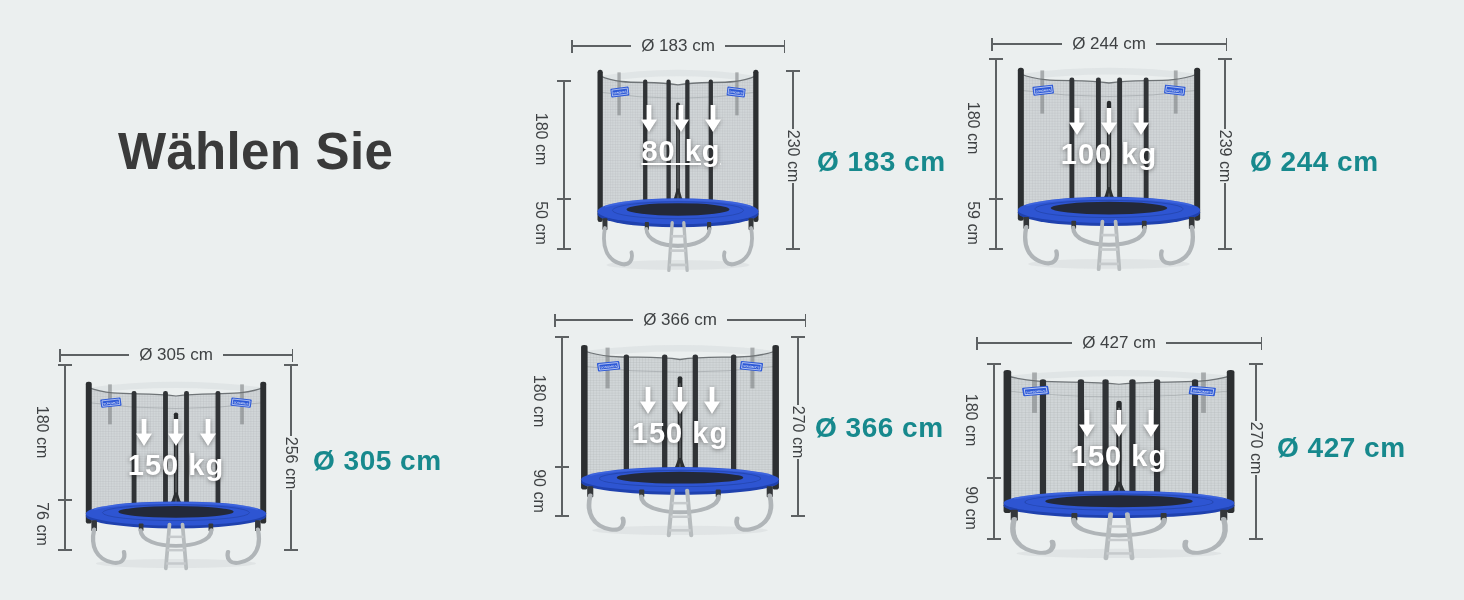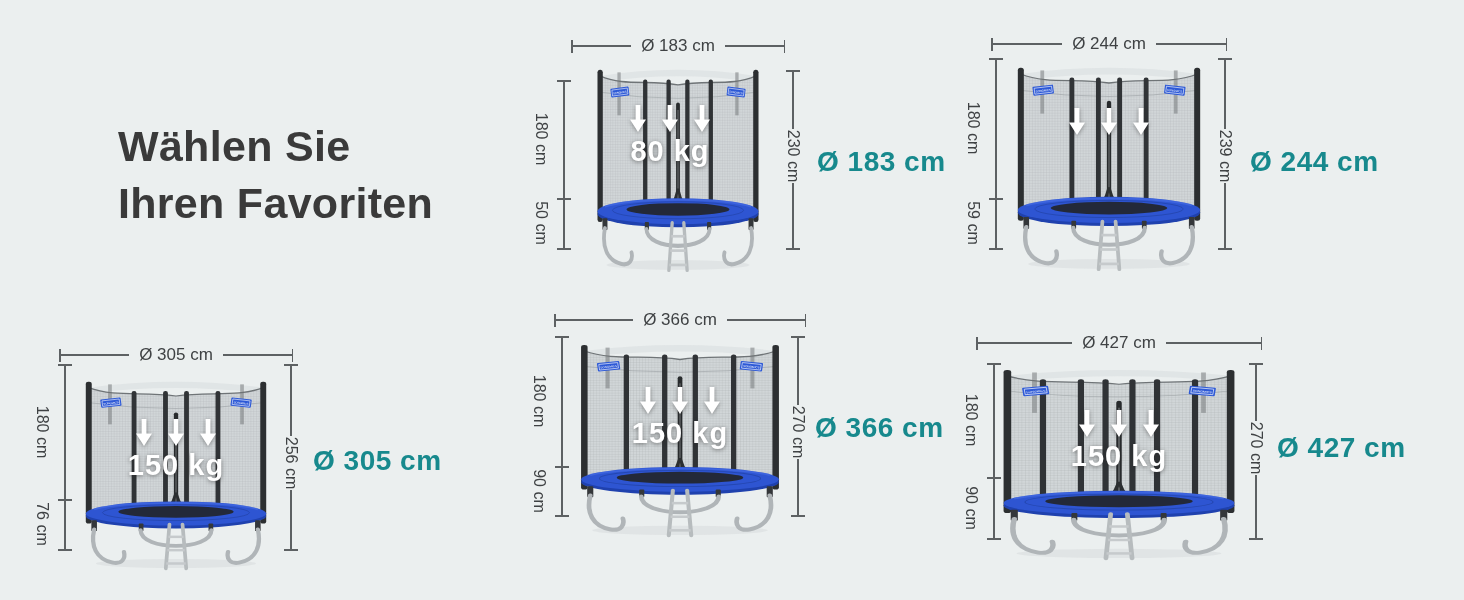--- a/index.html
+++ b/index.html
@@ -3,21 +3,21 @@
 <meta charset="utf-8">
 <style>
   html,body{margin:0;padding:0;background:#ffffff;}
   .stage{
     position:relative;width:1464px;height:600px;overflow:hidden;
     background:var(--bg,#ebefef);
     font-family:"Liberation Sans", sans-serif;
   }
   .heading{
     position:absolute;left:118px;top:118px;
-    font-size:43px;font-weight:bold;line-height:1.32;
+    font-size:51px;font-weight:bold;line-height:1.32;
     color:var(--headline,#3a3a3a);letter-spacing:.3px;
   }
   .card{position:absolute;}
   
   .topdim{position:absolute;display:flex;align-items:center;height:20px;}
   .tickv{width:1.5px;height:13px;background:var(--dimline,#5d6163);}
   .hline{flex:1;height:1.5px;background:var(--dimline,#5d6163);}
   .dimtext{margin:0 10px;white-space:nowrap;font-size:17px;color:var(--dimtext,#3f4244);}
   
   .vline{position:absolute;width:1.5px;background:var(--dimline,#5d6163);}
@@ -41,21 +41,20 @@
     position:absolute;font-size:28px;font-weight:bold;white-space:nowrap;
     color:var(--teal,#17898d);transform:translateY(-50%);letter-spacing:.5px;
   }
 </style>
 </head>
 <body>
 
 <div class="stage" style="--bg: #ebefef; --headline: #3a3a3a; --teal: #17898d; --dimline: #5d6163; --dimtext: #3f4244;">
   <div class="heading">
     <div>Wählen Sie</div>
-    <div>Ihren Favoriten</div>
   </div>
 
 <div class="card" style="left: 515px; top: 28px; width: 440px; height: 262px;">
       <div class="topdim" style="left: 56px; top: 8px; width: 214px;">
         <span class="tickv"></span>
         <span class="hline"></span>
         <span class="dimtext">Ø 183 cm</span>
         <span class="hline"></span>
         <span class="tickv"></span>
       </div>
@@ -123,21 +122,21 @@
             <path d="M93 184 L89 237"></path>
             <path d="M107 184 L111 237"></path>
           </g>
           <g stroke="#c6cacc" stroke-width="3">
             <path d="M91.9 199 L108.1 199"></path>
             <path d="M90.7 215 L109.3 215"></path>
             <path d="M89.5 231 L110.5 231"></path>
           </g>
         </svg>
       </div>
-      <div class="load" style="left: 72px; top: 77.3px; width: 166px;">
+      <div class="load" style="left: 83px; top: 77.3px; width: 166px; text-decoration: underline;">
         <div class="arrows">
           <svg class="arrow" width="16" height="27" viewBox="0 0 16 27">
             <path d="M5.6 0 H10.4 V14.5 H16 L8 27 L0 14.5 H5.6 Z" fill="#ffffff"></path>
           </svg>
           <svg class="arrow" width="16" height="27" viewBox="0 0 16 27">
             <path d="M5.6 0 H10.4 V14.5 H16 L8 27 L0 14.5 H5.6 Z" fill="#ffffff"></path>
           </svg>
           <svg class="arrow" width="16" height="27" viewBox="0 0 16 27">
             <path d="M5.6 0 H10.4 V14.5 H16 L8 27 L0 14.5 H5.6 Z" fill="#ffffff"></path>
           </svg>
@@ -230,20 +229,21 @@
           <svg class="arrow" width="16" height="27" viewBox="0 0 16 27">
             <path d="M5.6 0 H10.4 V14.5 H16 L8 27 L0 14.5 H5.6 Z" fill="#ffffff"></path>
           </svg>
           <svg class="arrow" width="16" height="27" viewBox="0 0 16 27">
             <path d="M5.6 0 H10.4 V14.5 H16 L8 27 L0 14.5 H5.6 Z" fill="#ffffff"></path>
           </svg>
           <svg class="arrow" width="16" height="27" viewBox="0 0 16 27">
             <path d="M5.6 0 H10.4 V14.5 H16 L8 27 L0 14.5 H5.6 Z" fill="#ffffff"></path>
           </svg>
         </div>
+        <div class="loadtext">100 kg</div>
       </div>
       <span class="teal" style="left: 305px; top: 134px;">Ø 244 cm</span>
     </div>
     <div class="card" style="left: 20px; top: 341px; width: 455px; height: 262px;">
       <div class="topdim" style="left: 39px; top: 4px; width: 234px;">
         <span class="tickv"></span>
         <span class="hline"></span>
         <span class="dimtext">Ø 305 cm</span>
         <span class="hline"></span>
         <span class="tickv"></span>

